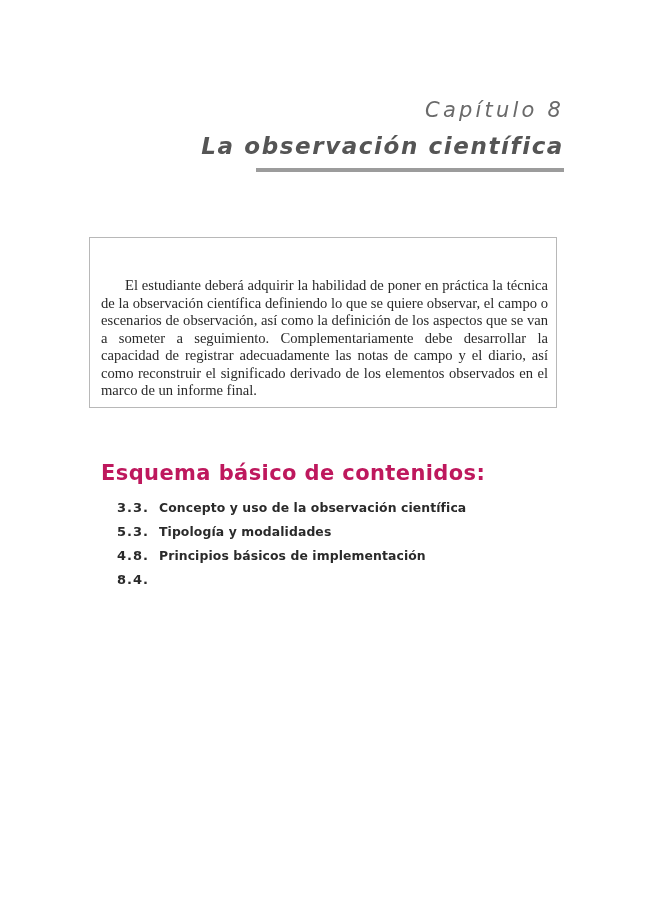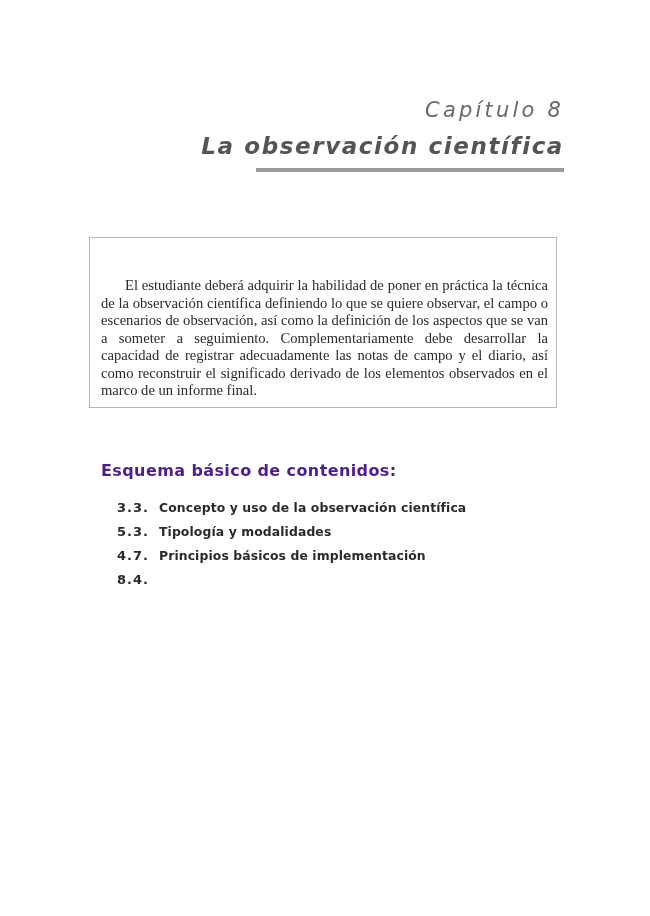--- a/index.html
+++ b/index.html
@@ -77,23 +77,23 @@
       color: #2a2a2a;
       text-align: justify;
       text-indent: 24px;
     }
     .esquema-heading {
       position: absolute;
       left: 101px;
       top: 461px;
       font-family: "DejaVu Sans", sans-serif;
       font-weight: bold;
-      font-size: 16px;
+      font-size: 21px;
       letter-spacing: 0.4px;
-      color: #4c1d95;
+      color: #be185d;
       white-space: nowrap;
     }
     .esquema-list {
       position: absolute;
       left: 117px;
       top: 495px;
       margin: 0;
       padding: 0;
       list-style: none;
     }
@@ -133,19 +133,19 @@
 <ul class="esquema-list">
   <li class="esquema-item">
     <span class="esquema-num">3.3.</span>
     <span class="esquema-label">Concepto y uso de la observación científica</span>
   </li>
   <li class="esquema-item">
     <span class="esquema-num">5.3.</span>
     <span class="esquema-label">Tipología y modalidades</span>
   </li>
   <li class="esquema-item">
-    <span class="esquema-num">4.7.</span>
+    <span class="esquema-num">4.8.</span>
     <span class="esquema-label">Principios básicos de implementación</span>
   </li>
   <li class="esquema-item">
     <span class="esquema-num">8.4.</span>
   </li>
 </ul>
 
 </body></html>

